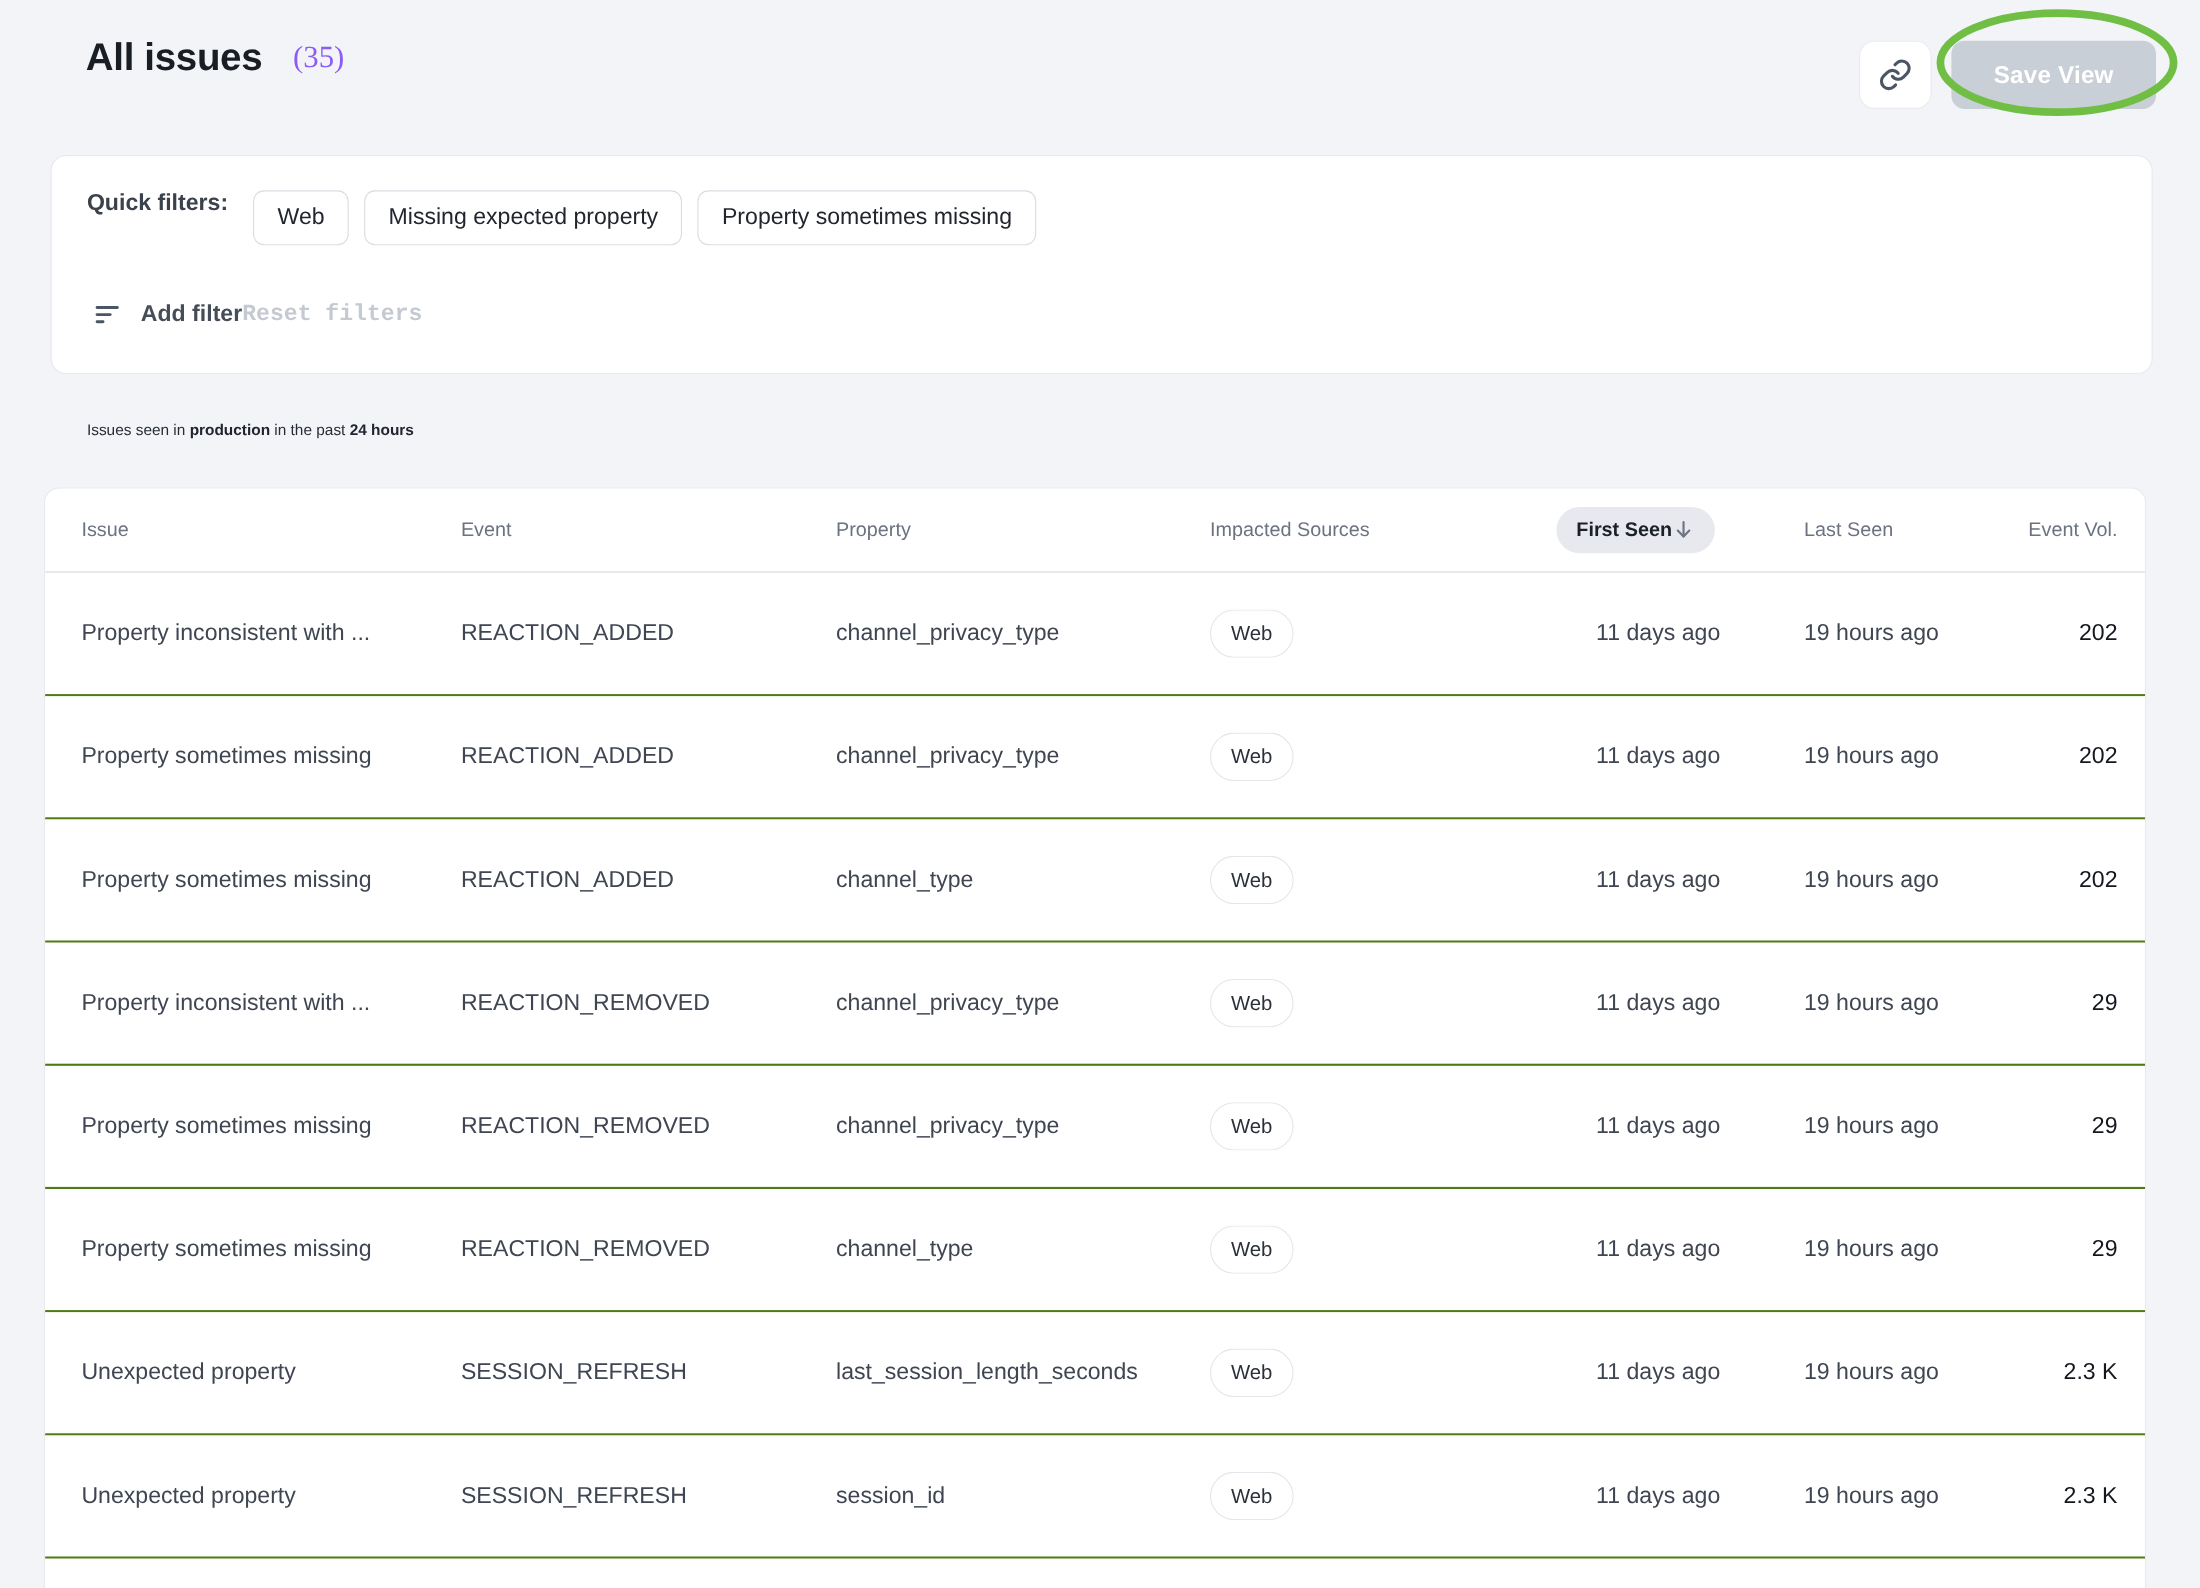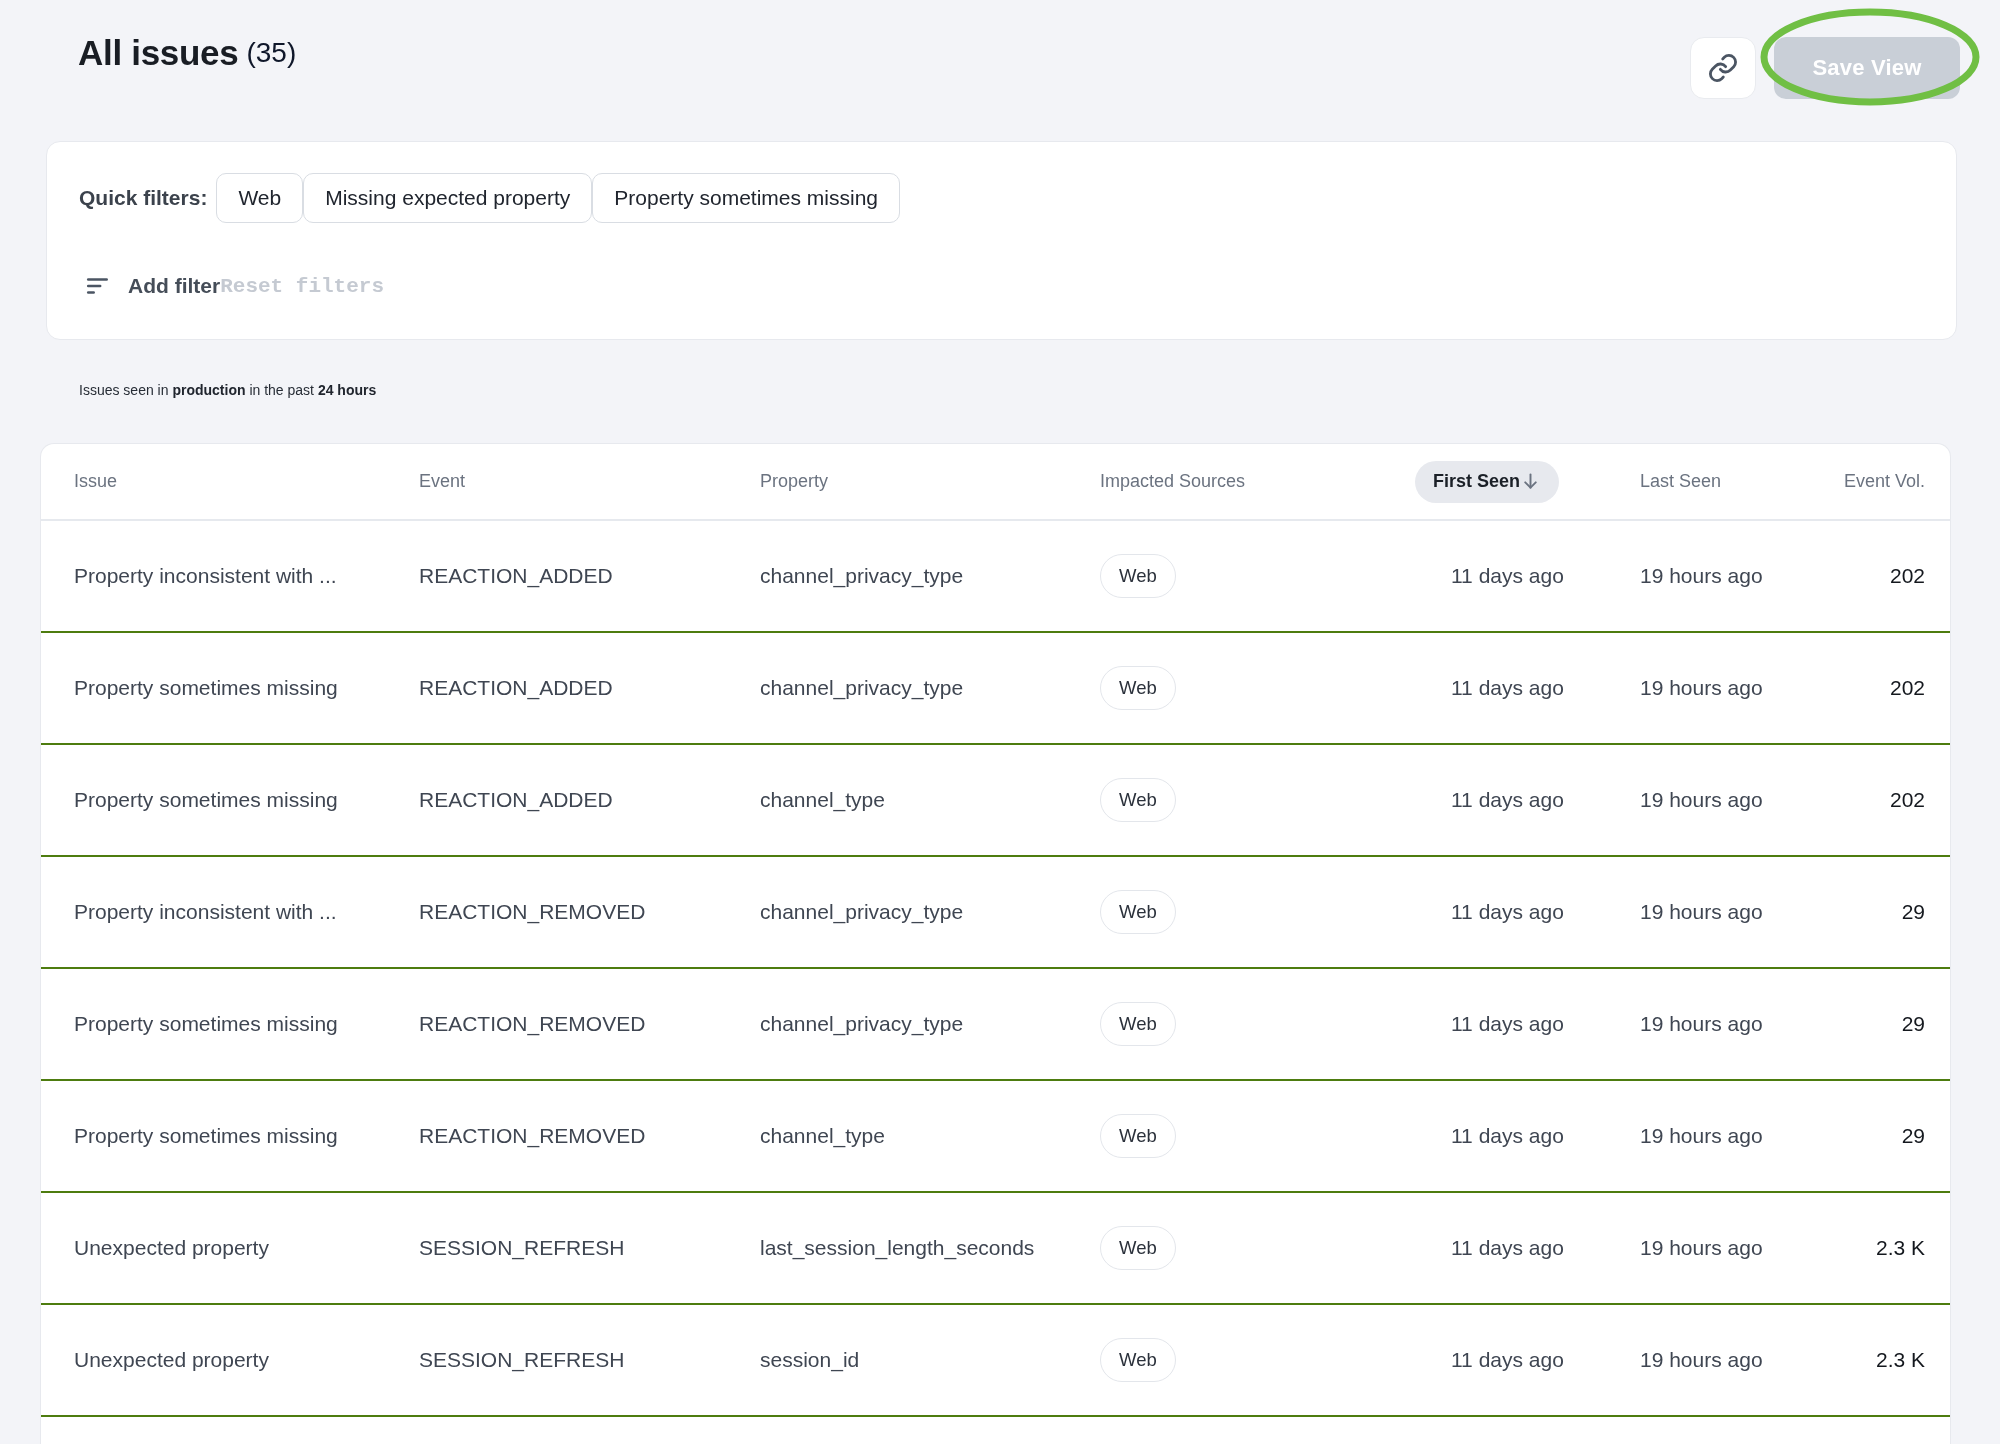--- a/index.html
+++ b/index.html
@@ -11,21 +11,21 @@
     font-family:"Liberation Sans", "DejaVu Sans", sans-serif;
     color:#3f4652;
   }
 
   
   .page-header{
     position:absolute; left:78px; top:0; height:106px;
     display:flex; align-items:center;
   }
   .page-title{ font-size:35px; font-weight:bold; color:#191d24; letter-spacing:-0.3px; }
-  .page-count{ margin-left:8px; font-size:28px; color:#0f172a; }
+  .page-count{ margin-left:28px; font-size:28px; color:#8b5cf6;font-family:Liberation Serif, serif; }
 
   .header-actions{
     position:absolute; right:40px; top:37px;
     display:flex; align-items:center; gap:18px;
   }
   .icon-btn{
     width:66px; height:62px; background:#ffffff;
     border:1.5px solid #e9ebef; border-radius:14px;
     display:flex; align-items:center; justify-content:center;
     cursor:pointer;
@@ -41,21 +41,21 @@
     pointer-events:none; z-index:5; overflow:visible;
   }
 
   
   .qf-card{
     position:absolute; left:46px; top:141px; width:1911px; height:199px;
     background:#ffffff; border:1.5px solid #e7e9ee; border-radius:14px;
   }
   .qf-row1{
     position:absolute; left:32px; top:31px; height:50px;
-    display:flex; align-items:center; 
+    display:flex; align-items:flex-start; gap:14px;
   }
   .qf-label{ font-size:21px; font-weight:bold; color:#3b424c; margin-right:9px; }
   .qf-chip{
     height:50px; padding:0 21px;
     display:inline-flex; align-items:center;
     background:#ffffff; border:1.5px solid #d9dde3; border-radius:10px;
     font-size:21px; color:#20252e; font-family:inherit; cursor:pointer;
   }
   .qf-row2{
     position:absolute; left:38px; top:124px; height:40px;

